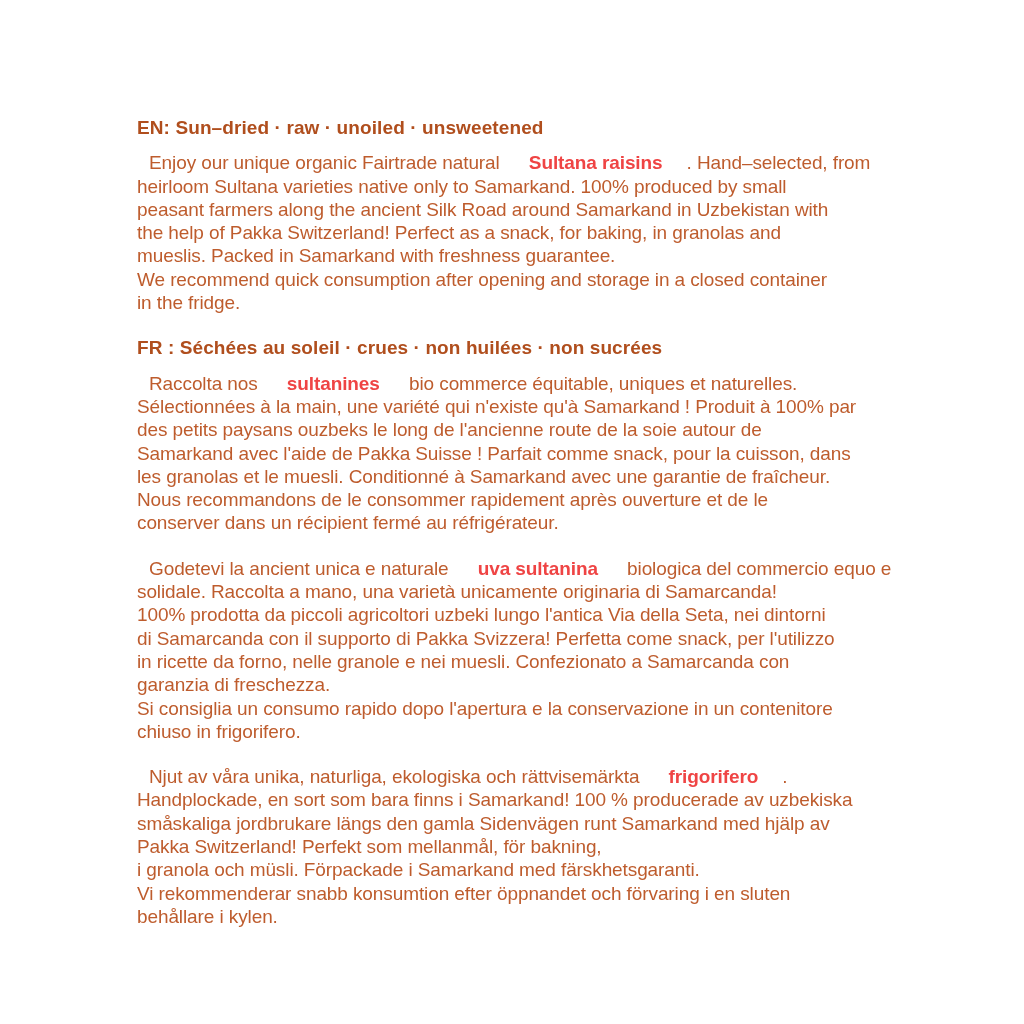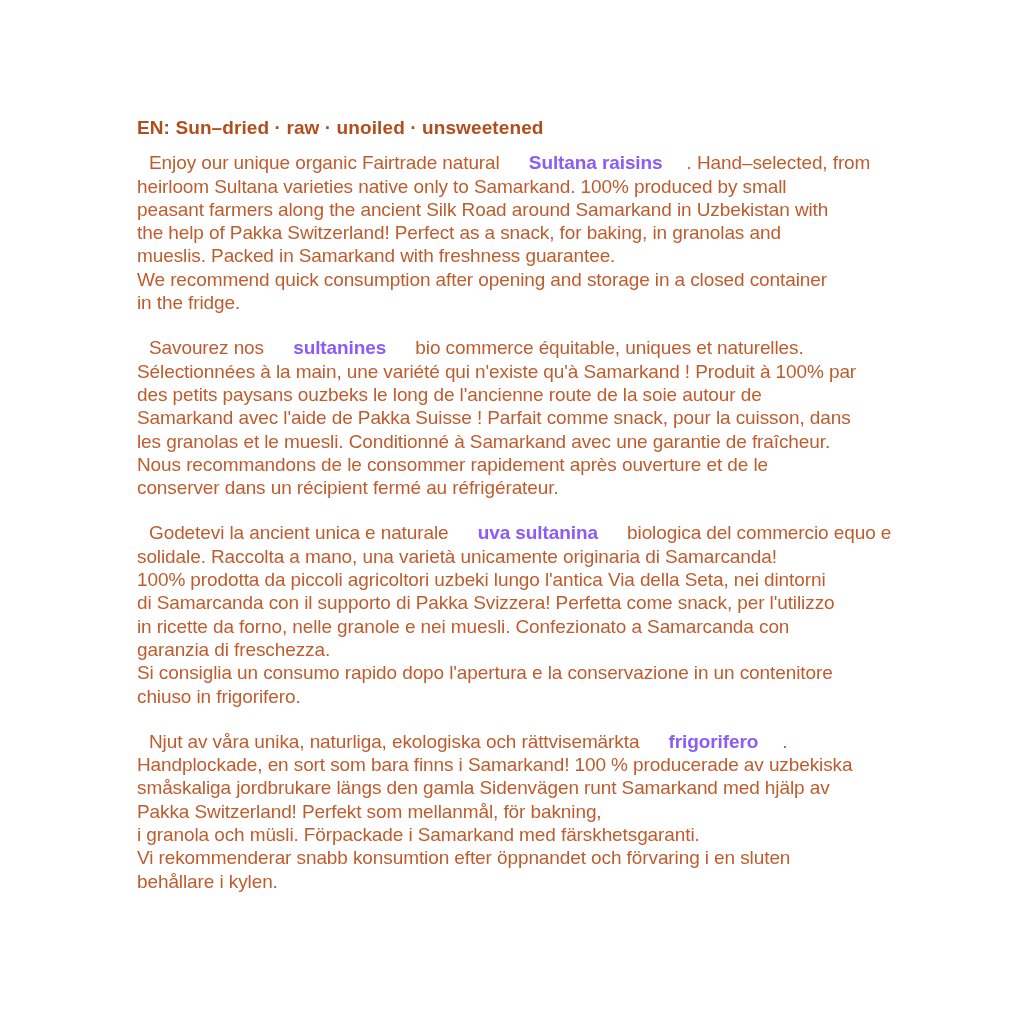--- a/index.html
+++ b/index.html
@@ -29,41 +29,42 @@
   }
   .section-body {
     font-size: 19px;
     line-height: 23.3px;
     color: #be5c2d;
     letter-spacing: -0.1px;
     white-space: pre-line;
   }
   .section-body .bold {
     font-weight: bold;
-    color: #8b5cf6;
+    color: #ef4444;
   }
 </style>
 </head>
 <body>
 
 <div class="label-text-block">
 
   <div class="lang-section">
     <div class="section-header">EN: Sun–dried · raw · unoiled · unsweetened</div>
     <div class="section-body"><span>Enjoy our unique organic Fairtrade natural </span><span class="bold">Sultana raisins</span><span>. Hand–selected, from
 heirloom Sultana varieties native only to Samarkand. 100% produced by small
 peasant farmers along the ancient Silk Road around Samarkand in Uzbekistan with
 the help of Pakka Switzerland! Perfect as a snack, for baking, in granolas and
 mueslis. Packed in Samarkand with freshness guarantee.
 We recommend quick consumption after opening and storage in a closed container
 in the fridge.</span></div>
   </div>
 
   <div class="lang-section">
-    <div class="section-body"><span>Savourez nos </span><span class="bold">sultanines</span><span> bio commerce équitable, uniques et naturelles.
+    <div class="section-header">FR : Séchées au soleil · crues · non huilées · non sucrées</div>
+    <div class="section-body"><span>Raccolta nos </span><span class="bold">sultanines</span><span> bio commerce équitable, uniques et naturelles.
 Sélectionnées à la main, une variété qui n'existe qu'à Samarkand ! Produit à 100% par
 des petits paysans ouzbeks le long de l'ancienne route de la soie autour de
 Samarkand avec l'aide de Pakka Suisse ! Parfait comme snack, pour la cuisson, dans
 les granolas et le muesli. Conditionné à Samarkand avec une garantie de fraîcheur.
 Nous recommandons de le consommer rapidement après ouverture et de le
 conserver dans un récipient fermé au réfrigérateur.</span></div>
   </div>
 
   <div class="lang-section">
     <div class="section-body"><span>Godetevi la ancient unica e naturale </span><span class="bold">uva sultanina</span><span> biologica del commercio equo e

